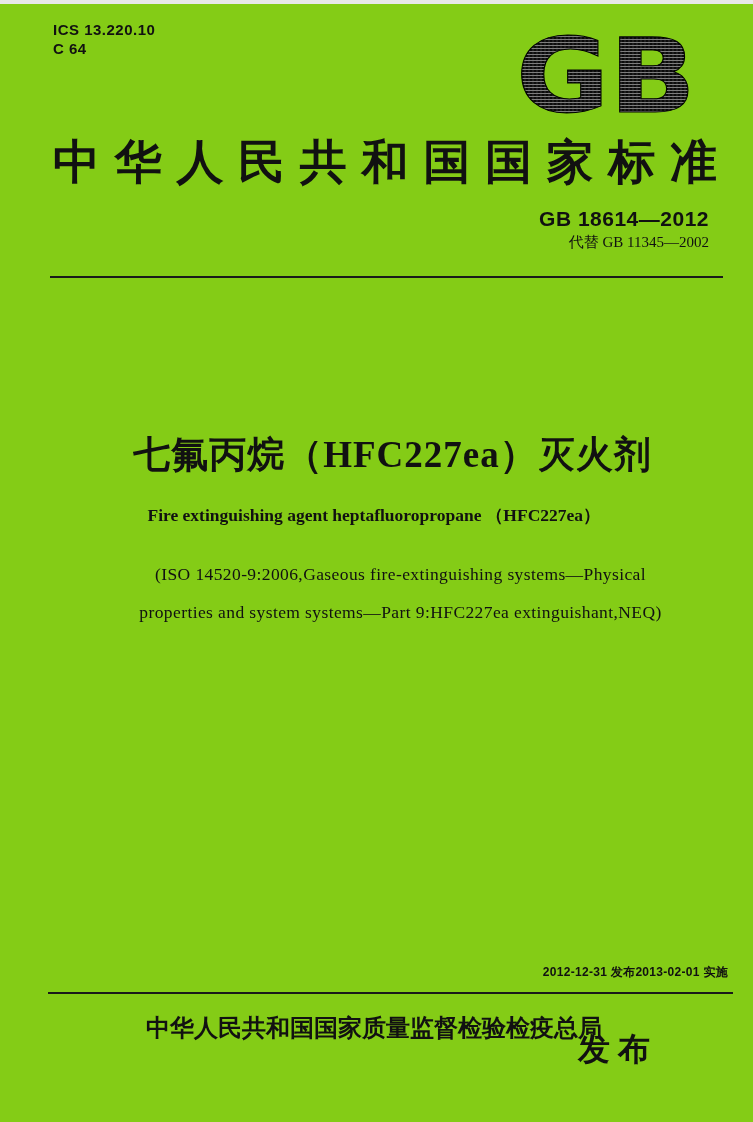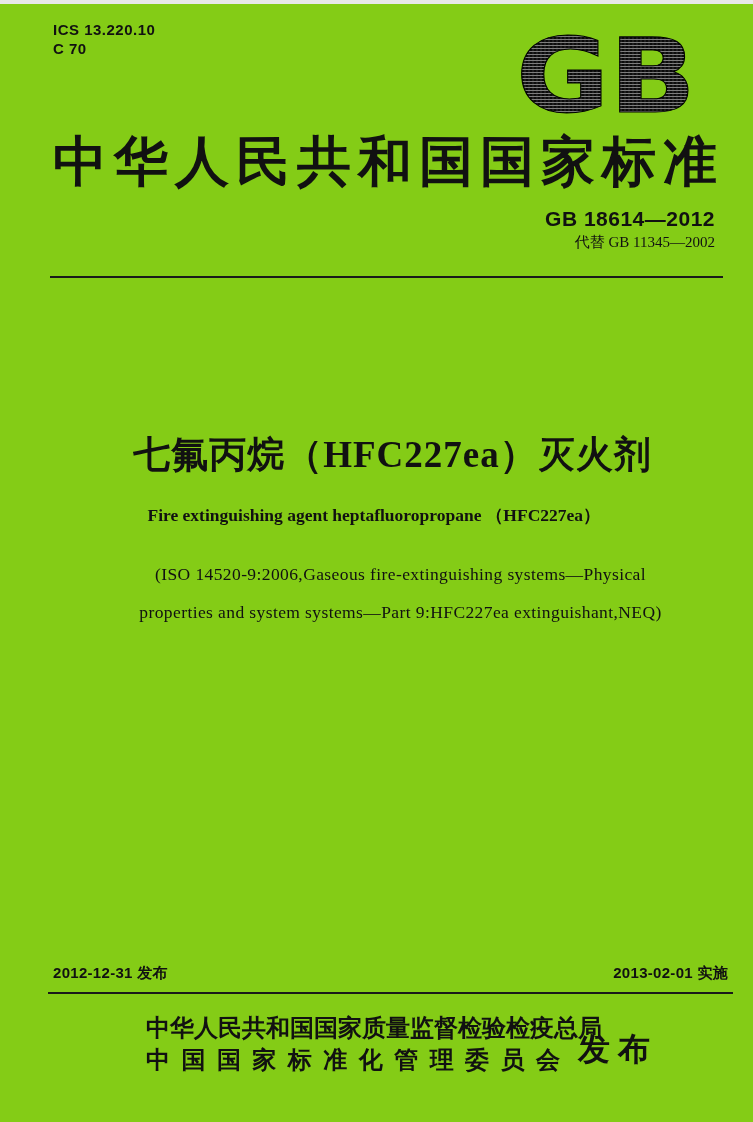--- a/index.html
+++ b/index.html
@@ -35,31 +35,31 @@
     right: 52px;
     width: 190px;
     height: 92px;
   }
   
   .ns-title {
     position: absolute;
     left: 53px;
     top: 130px;
     width: 664px;
-    font-size: 54px;
+    font-size: 47px;
     font-weight: bold;
     line-height: 56px;
     text-align: justify;
     text-align-last: justify;
     white-space: nowrap;
   }
   
   .code-block {
     position: absolute;
-    right: 38px;
+    right: 44px;
     top: 203px;
     text-align: right;
   }
   .code-main {
     font-family: "Liberation Sans", "DejaVu Sans", sans-serif;
     font-weight: bold;
     font-size: 21px;
     letter-spacing: 0.5px;
   }
   .code-replaces {
@@ -115,24 +115,24 @@
     letter-spacing: 0.4px;
     padding-left: 24px;
   }
   
   .dates-row {
     position: absolute;
     left: 53px;
     right: 25px;
     top: 960px;
     display: flex;
-    justify-content: space-between;
+    justify-content: flex-end;
     font-family: "Liberation Sans", "DejaVu Sans", sans-serif;
     font-weight: bold;
-    font-size: 15px;
+    font-size: 12px;
     letter-spacing: 0.3px;
   }
   .issuer-block {
     position: absolute;
     left: 146px;
     top: 1008px;
     width: 414px;
     font-size: 24px;
     font-weight: bold;
     line-height: 32px;
@@ -154,21 +154,21 @@
     white-space: nowrap;
   }
 </style>
 </head>
 <body>
 
 <div class="page">
 
   <div class="ics-block">
     <div>ICS 13.220.10</div>
-    <div>C 70</div>
+    <div>C 64</div>
   </div>
 
   <svg class="gb-logo" viewBox="0 0 190 92" xmlns="http://www.w3.org/2000/svg" aria-hidden="true">
     <defs>
       <pattern id="halftone" width="4" height="3" patternUnits="userSpaceOnUse">
         <rect width="4" height="3" fill="#0b0b0b"></rect>
         <rect x="0" y="2" width="4" height="0.9" fill="#8a8a8a"></rect>
         <rect x="1.5" y="0.6" width="1" height="0.8" fill="#6a6a6a"></rect>
       </pattern>
     </defs>
@@ -194,18 +194,17 @@
 
   <div class="dates-row">
     <span>2012-12-31 发布</span>
     <span>2013-02-01 实施</span>
   </div>
 
   <div class="rule-bottom"></div>
 
   <div class="issuer-block">
     <div class="issuer-line">中华人民共和国国家质量监督检验检疫总局</div>
-    <div class="issuer-line">中国国家标准化管理委员会</div>
   </div>
 
   <div class="publish-label">发 布</div>
 
 </div>
 
 </body></html>

